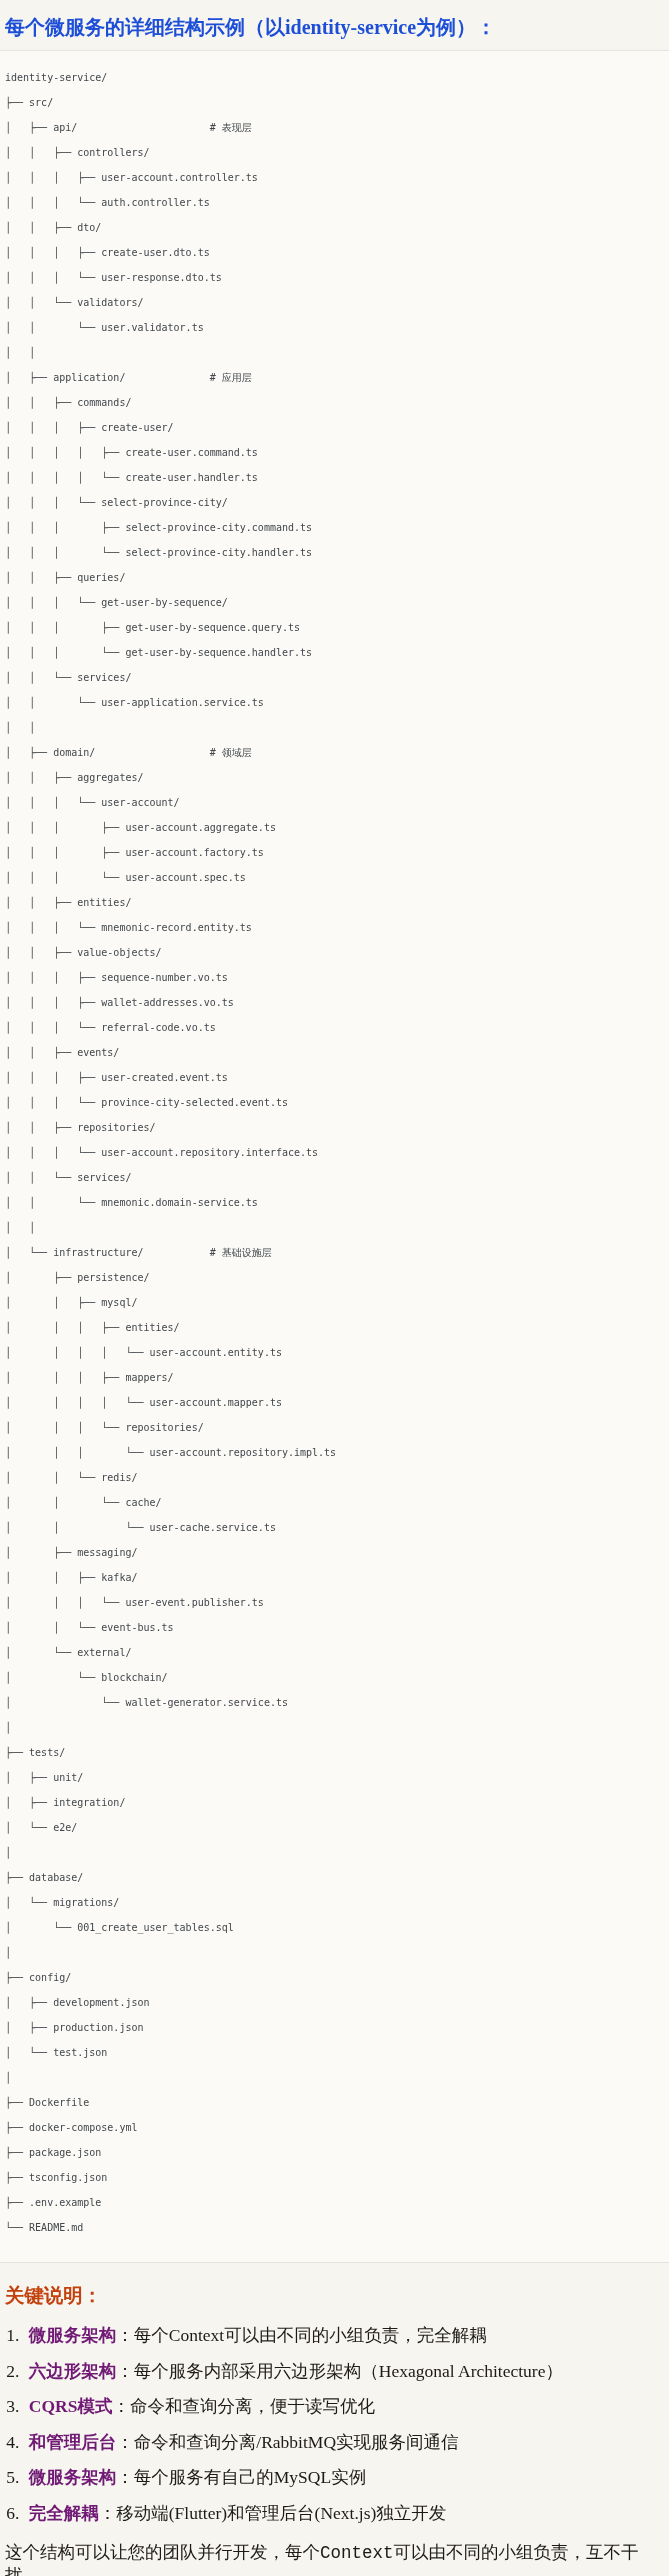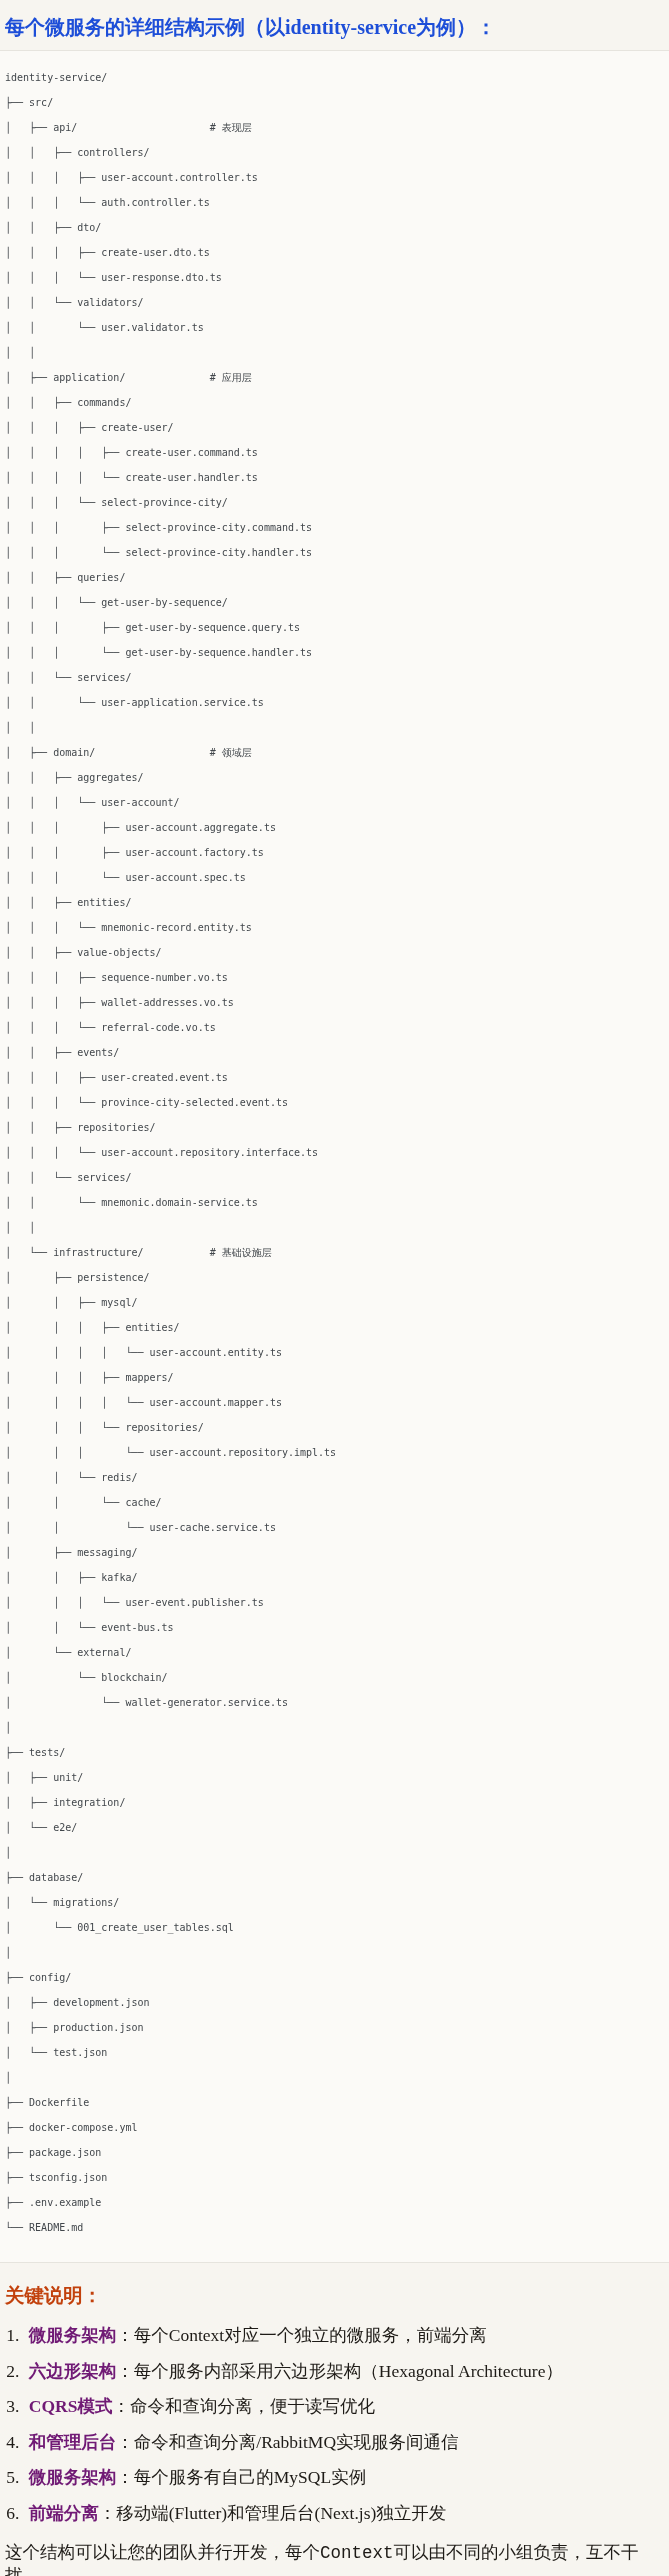--- a/index.html
+++ b/index.html
@@ -165,30 +165,30 @@
 ├── package.json
 ├── tsconfig.json
 ├── .env.example
 └── README.md</pre>
   </div>
 
   <div class="notes">
     <div class="notes-heading">关键说明：</div>
 
     <div class="notes-list">
-  <div class="note-item"><span class="note-num">1. </span><strong class="note-label">微服务架构</strong><span class="note-text">：每个Context对应一个独立的微服务，前端分离</span></div>
+  <div class="note-item"><span class="note-num">1. </span><strong class="note-label">微服务架构</strong><span class="note-text">：每个Context可以由不同的小组负责，完全解耦</span></div>
 
   <div class="note-item"><span class="note-num">2. </span><strong class="note-label">六边形架构</strong><span class="note-text">：每个服务内部采用六边形架构（Hexagonal Architecture）</span></div>
 
   <div class="note-item"><span class="note-num">3. </span><strong class="note-label">CQRS模式</strong><span class="note-text">：命令和查询分离，便于读写优化</span></div>
 
   <div class="note-item"><span class="note-num">4. </span><strong class="note-label">和管理后台</strong><span class="note-text">：命令和查询分离/RabbitMQ实现服务间通信</span></div>
 
   <div class="note-item"><span class="note-num">5. </span><strong class="note-label">微服务架构</strong><span class="note-text">：每个服务有自己的MySQL实例</span></div>
 
-  <div class="note-item"><span class="note-num">6. </span><strong class="note-label">前端分离</strong><span class="note-text">：移动端(Flutter)和管理后台(Next.js)独立开发</span></div>
+  <div class="note-item"><span class="note-num">6. </span><strong class="note-label">完全解耦</strong><span class="note-text">：移动端(Flutter)和管理后台(Next.js)独立开发</span></div>
 </div>
 
     <p class="closing-paragraph">这个结构可以让您的团队并行开发，每个Context可以由不同的小组负责，互不干扰。</p>
   </div>
 
 </div>
 
 
 </body></html>

